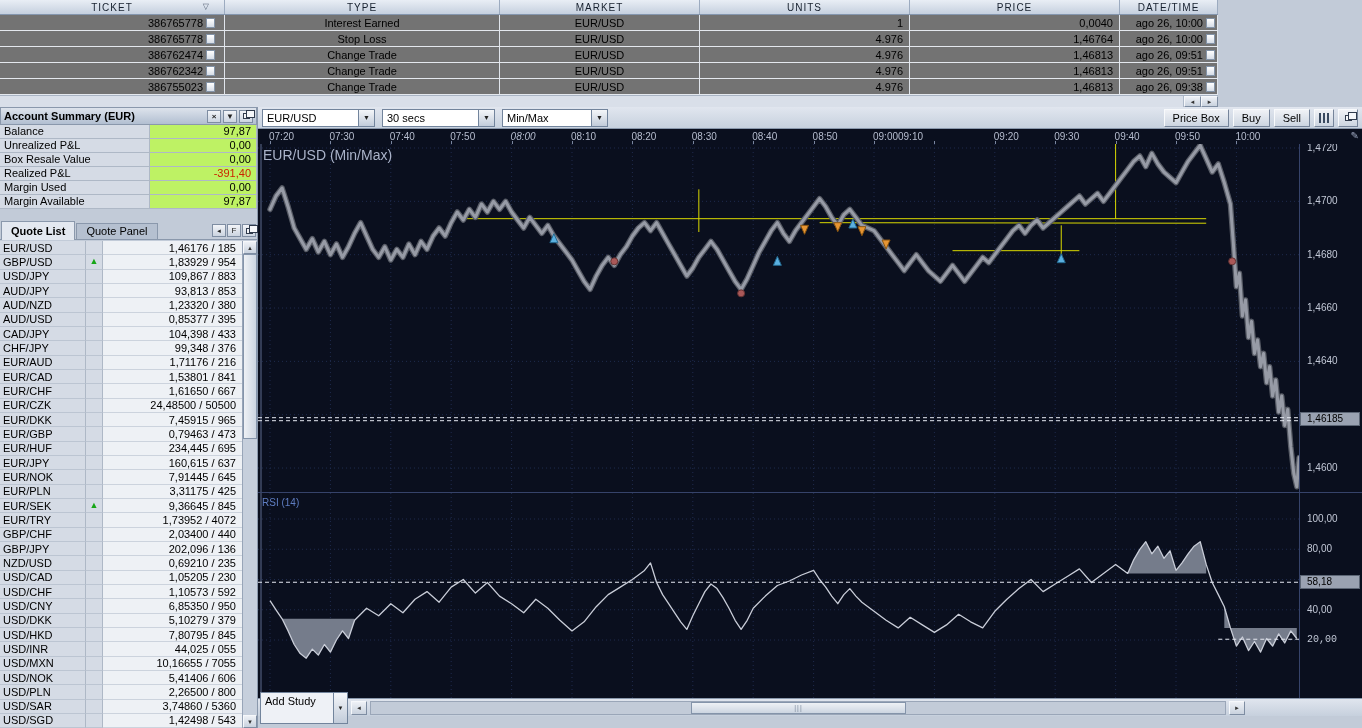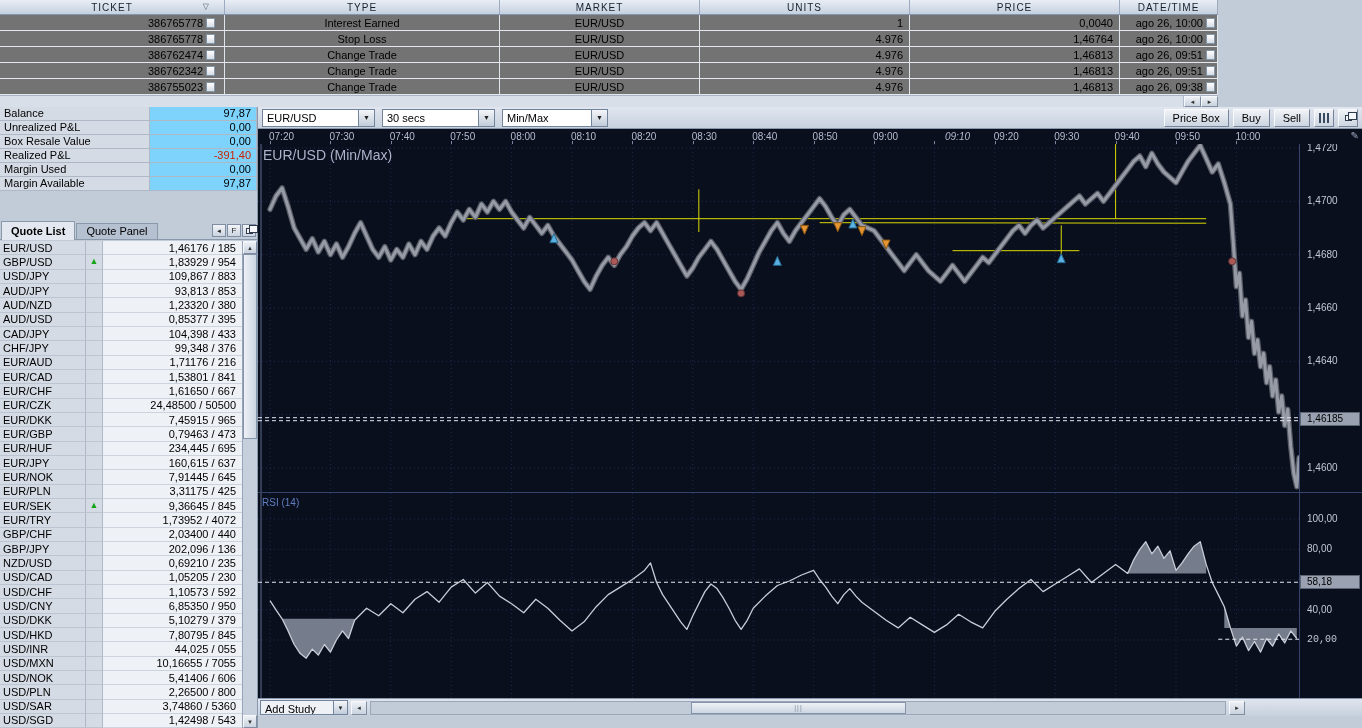--- a/index.html
+++ b/index.html
@@ -20,21 +20,21 @@
   .t-foot-track{flex:1;height:100%;background:#d9dfe9;border-right:1px solid #aeb9c9}
   .mini-btn{width:17px;height:11px;font-size:6px;display:flex;align-items:center;justify-content:center;background:linear-gradient(#eef1f6,#c9d2de);border:1px solid;border-color:#f6f8fb #7e8da2 #7e8da2 #f6f8fb;color:#333;user-select:none}
 
   
   .left-panel{position:absolute;top:107px;left:0;width:258px;bottom:0;background:#c2cbd8;border-right:1px solid #8a98ac}
   .acct-title{height:18px;display:flex;align-items:center;background:linear-gradient(#dde3ec,#b2bfd1);border:1px solid #8a98ac;font-weight:bold;padding:0 3px;gap:2px}
   .acct-title .ttl{flex:1}
   .tb-btn{width:14px;height:13px;font-size:8px;display:flex;align-items:center;justify-content:center;background:linear-gradient(#f2f4f8,#cbd4e0);border:1px solid #7e8da2;color:#222}
   .acct-row{display:flex;height:14px}
   .acct-label{width:150px;background:#d5dbe5;border-right:1px solid #aeb8c6;border-bottom:1px solid #aeb8c6;padding:0 4px;line-height:13px;white-space:nowrap}
-  .acct-value{flex:1;background:#7dd3fc;border-right:1px solid #aeb8c6;border-bottom:1px solid #aeb8c6;text-align:right;padding:0 5px;line-height:13px}
+  .acct-value{flex:1;background:#bef264;border-right:1px solid #aeb8c6;border-bottom:1px solid #aeb8c6;text-align:right;padding:0 5px;line-height:13px}
   .neg{color:#cc2200}
   .q-tabs{position:absolute;top:113px;left:0;right:0;height:20px;display:flex;align-items:flex-end;padding:0 1px;border-bottom:1px solid #8a98ac}
   .q-tab{padding:0 9px;border:1px solid #8a98ac;border-bottom:none;background:#b5c0d0;height:16px;line-height:15px;margin-right:1px;white-space:nowrap}
   .q-tab.active{background:#e3e8f0;font-weight:bold;height:19px;line-height:18px;margin-bottom:-1px}
   .q-sp{flex:1}
   .q-tabs .tb-btn{margin-bottom:2px;margin-left:1px}
   .q-rows{position:absolute;top:134px;left:0;right:15px;bottom:0;display:flex;flex-direction:column}
   .q-row{flex:1;display:flex;min-height:0;align-items:stretch}
   .q-pair{width:86px;background:#d5dbe5;border-right:1px solid #aeb8c6;border-bottom:1px solid #bcc5d2;padding:0 3px;display:flex;align-items:center;white-space:nowrap}
   .q-flag{width:17px;background:#d5dbe5;border-right:1px solid #aeb8c6;border-bottom:1px solid #bcc5d2;display:flex;align-items:center;justify-content:center}
@@ -46,21 +46,21 @@
   .q-scroll .sp{flex:1}
 
   
   .chart{position:absolute;top:107px;left:258px;right:0;bottom:0}
   .c-toolbar{position:absolute;top:0;left:0;right:0;height:22px;background:linear-gradient(#e1e6ef,#c7d1de);border-bottom:1px solid #8a98ac;display:flex;align-items:center;gap:7px;padding:0 4px}
   .combo{display:flex;height:18px;border:1px solid #72849c;background:#fff}
   .combo-val{padding:2px 4px;flex:1;white-space:nowrap;overflow:hidden}
   .combo-btn{width:16px;background:linear-gradient(#f4f6f9,#c2ccda);border-left:1px solid #72849c;display:flex;align-items:center;justify-content:center;font-size:7px;color:#222}
   .combo.sym,.combo.intv{width:113px}
   .combo.sty{width:106px}
-  .combo.small{height:15px;width:88px;background:#eef1f6}
+  .combo.small{height:32px;width:88px;background:#eef1f6}
   .combo.small .combo-btn{width:14px;font-size:6px}
   .c-btns{margin-left:auto;display:flex;gap:4px;align-items:center}
   .push-btn{height:18px;padding:0 8px;display:flex;align-items:center;background:linear-gradient(#f0f2f6,#ccd5e1);border:1px solid;border-color:#f8fafc #75849a #75849a #f8fafc;font-size:11px;white-space:nowrap}
   .icon-btn{width:20px;height:18px;display:flex;align-items:center;justify-content:center;background:linear-gradient(#f0f2f6,#ccd5e1);border:1px solid;border-color:#f8fafc #75849a #75849a #f8fafc}
   .bars-glyph{width:10px;height:10px;background:repeating-linear-gradient(90deg,#3a4a60 0 2px,transparent 2px 4px)}
   .win-glyph{position:relative;display:inline-block;width:7px;height:6px;border:1px solid #2f3a4c;background:#f4f6f9}
   .win-glyph::before{content:"";position:absolute;left:2px;top:-4px;width:7px;height:6px;border:1px solid #2f3a4c;background:#f4f6f9}
 
   .time-axis{position:absolute;top:22px;left:0;right:0;height:15px;background:#0a0f1e;overflow:hidden}
   .t-tick{position:absolute;top:2px;color:#b6bdcf;font-size:10px;white-space:nowrap}
@@ -195,20 +195,28 @@
         </div>
       </div>
     <div class="t-foot">
       <div class="t-foot-track"></div>
       <div class="mini-btn">◄</div>
       <div class="mini-btn">►</div>
     </div>
   </div>
 
   <div class="left-panel">
+    <div class="acct-title">
+      <span class="ttl">Account Summary (EUR)</span>
+      <span class="tb-btn">×</span>
+      <span class="tb-btn">▼</span>
+      <span class="tb-btn">
+          <span class="win-glyph"></span>
+        </span>
+    </div>
     <div id="acct-rows">
         <div class="acct-row">
           <div class="acct-label">Balance</div>
           <div class="acct-value">97,87</div>
         </div>
         <div class="acct-row">
           <div class="acct-label">Unrealized P&amp;L</div>
           <div class="acct-value">0,00</div>
         </div>
         <div class="acct-row">
@@ -452,35 +460,35 @@
     <div class="time-axis" id="time-axis">
       <span class="axis-pencil">✎</span>
     <div class="t-tick" style="left: 11px;">07:20</div>
         <div class="t-mark" style="left: 12px;"></div>
         <div class="t-tick" style="left: 71.4px;">07:30</div>
         <div class="t-mark" style="left: 72.4px;"></div>
         <div class="t-tick" style="left: 131.8px;">07:40</div>
         <div class="t-mark" style="left: 132.8px;"></div>
         <div class="t-tick" style="left: 192.2px;">07:50</div>
         <div class="t-mark" style="left: 193.2px;"></div>
-        <div class="t-tick" style="left: 252.6px;">08:00</div>
+        <div class="t-tick" style="left: 252.6px; font-style: italic;">08:00</div>
         <div class="t-mark" style="left: 253.6px;"></div>
         <div class="t-tick" style="left: 313px;">08:10</div>
         <div class="t-mark" style="left: 314px;"></div>
         <div class="t-tick" style="left: 373.4px;">08:20</div>
         <div class="t-mark" style="left: 374.4px;"></div>
         <div class="t-tick" style="left: 433.8px;">08:30</div>
         <div class="t-mark" style="left: 434.8px;"></div>
         <div class="t-tick" style="left: 494.2px;">08:40</div>
         <div class="t-mark" style="left: 495.2px;"></div>
         <div class="t-tick" style="left: 554.6px;">08:50</div>
         <div class="t-mark" style="left: 555.6px;"></div>
         <div class="t-tick" style="left: 615px;">09:00</div>
         <div class="t-mark" style="left: 616px;"></div>
-        <div class="t-tick" style="left: 687px; font-style: italic;">09:10</div>
+        <div class="t-tick" style="left: 640px;">09:10</div>
         <div class="t-mark" style="left: 676.4px;"></div>
         <div class="t-tick" style="left: 735.8px;">09:20</div>
         <div class="t-mark" style="left: 736.8px;"></div>
         <div class="t-tick" style="left: 796.2px;">09:30</div>
         <div class="t-mark" style="left: 797.2px;"></div>
         <div class="t-tick" style="left: 856.6px;">09:40</div>
         <div class="t-mark" style="left: 857.6px;"></div>
         <div class="t-tick" style="left: 917px;">09:50</div>
         <div class="t-mark" style="left: 918px;"></div>
         <div class="t-tick" style="left: 977.4px;">10:00</div>

